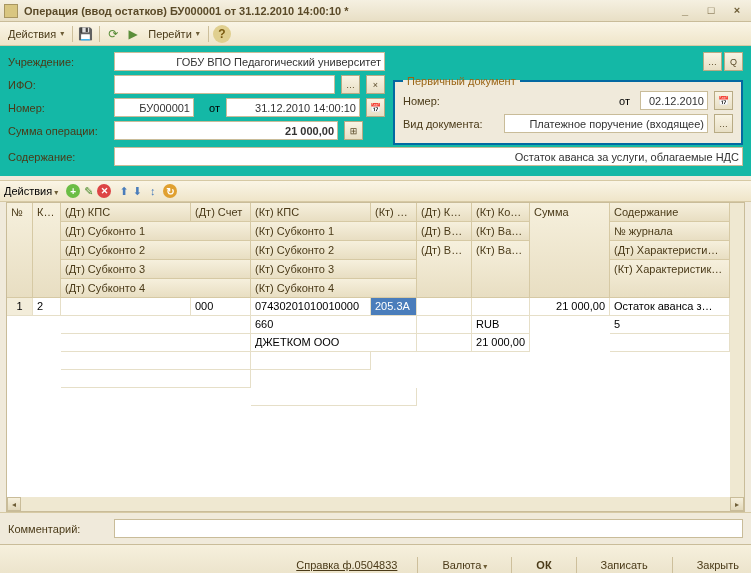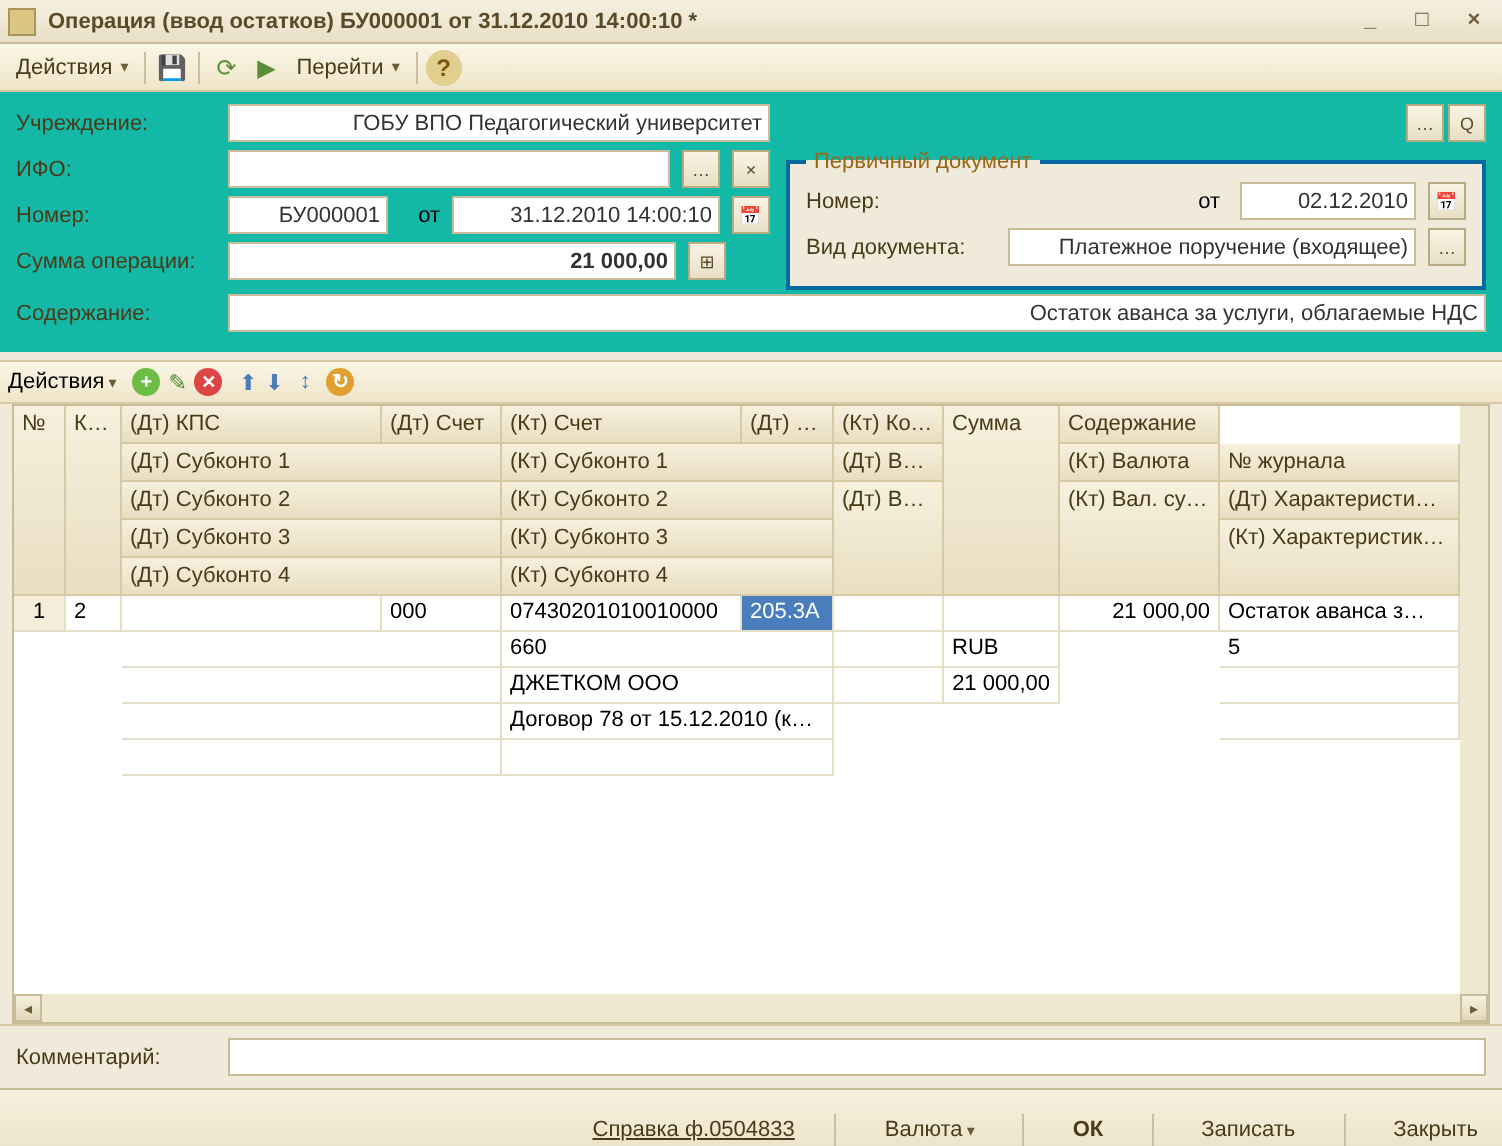--- a/index.html
+++ b/index.html
@@ -118,21 +118,21 @@
     <div class="top-right">
       <div style="display:flex;justify-content:flex-end;margin-bottom:4px">
         <div class="btn-sq">…</div>
         <div class="btn-sq" style="margin-left:2px">Q</div>
       </div>
       <fieldset>
         <legend>Первичный документ</legend>
         <div class="row">
           <div class="label sm">Номер:</div>
           <div style="flex:1;text-align:right;padding-right:4px">от</div>
-          <input type="text" class="input" style="width: 88px;" value="02.12.2010">
+          <input type="text" class="input" style="width: 68px;" value="02.12.2010">
           <div class="btn-sq">📅</div>
         </div>
         <div class="row">
           <div class="label sm">Вид документа:</div>
           <input type="text" class="input" style="flex: 1 1 0%;" value="Платежное поручение (входящее)">
           <div class="btn-sq">…</div>
         </div>
       </fieldset>
     </div>
   </div>
@@ -157,20 +157,21 @@
   <span class="circ orange">↻</span>
 </div>
 
 <div class="grid-wrap">
   <div class="grid">
 
     <div class="gh" style="grid-row:span 5">№</div>
     <div class="gh" style="grid-row:span 5">К…</div>
     <div class="gh">(Дт) КПС</div>
     <div class="gh">(Дт) Счет</div>
+    <div class="gh">(Кт) КПС</div>
     <div class="gh">(Кт) Счет</div>
     <div class="gh">(Дт) Коли…</div>
     <div class="gh">(Кт) Колич…</div>
     <div class="gh" style="grid-row:span 5">Сумма</div>
     <div class="gh">Содержание</div>
 
     <div class="gh" style="grid-column:3/5">(Дт) Субконто 1</div>
     <div class="gh" style="grid-column:5/7">(Кт) Субконто 1</div>
     <div class="gh">(Дт) Валю…</div>
     <div class="gh">(Кт) Валюта</div>
@@ -206,21 +207,20 @@
     <div class="gc">RUB</div>
     <div class="gc">5</div>
 
     <div class="gc" style="grid-column:3/5"></div>
     <div class="gc" style="grid-column:5/7">ДЖЕТКОМ ООО</div>
     <div class="gc" style="grid-row:span 3"></div>
     <div class="gc num" style="grid-row:span 3">21 000,00</div>
     <div class="gc"></div>
 
     <div class="gc" style="grid-column:3/5"></div>
-    <div class="gc" style="grid-column:5/7">Договор 78 от 15.12.2010 (к…</div>
     <div class="gc" style="grid-row:span 2"></div>
 
     <div class="gc" style="grid-column:3/5"></div>
     <div class="gc" style="grid-column:5/7"></div>
   </div>
   <div class="scroll-v"></div>
   <div class="scroll-h">
     <div class="sbtn">◂</div>
     <div class="track"></div>
     <div class="sbtn">▸</div>

